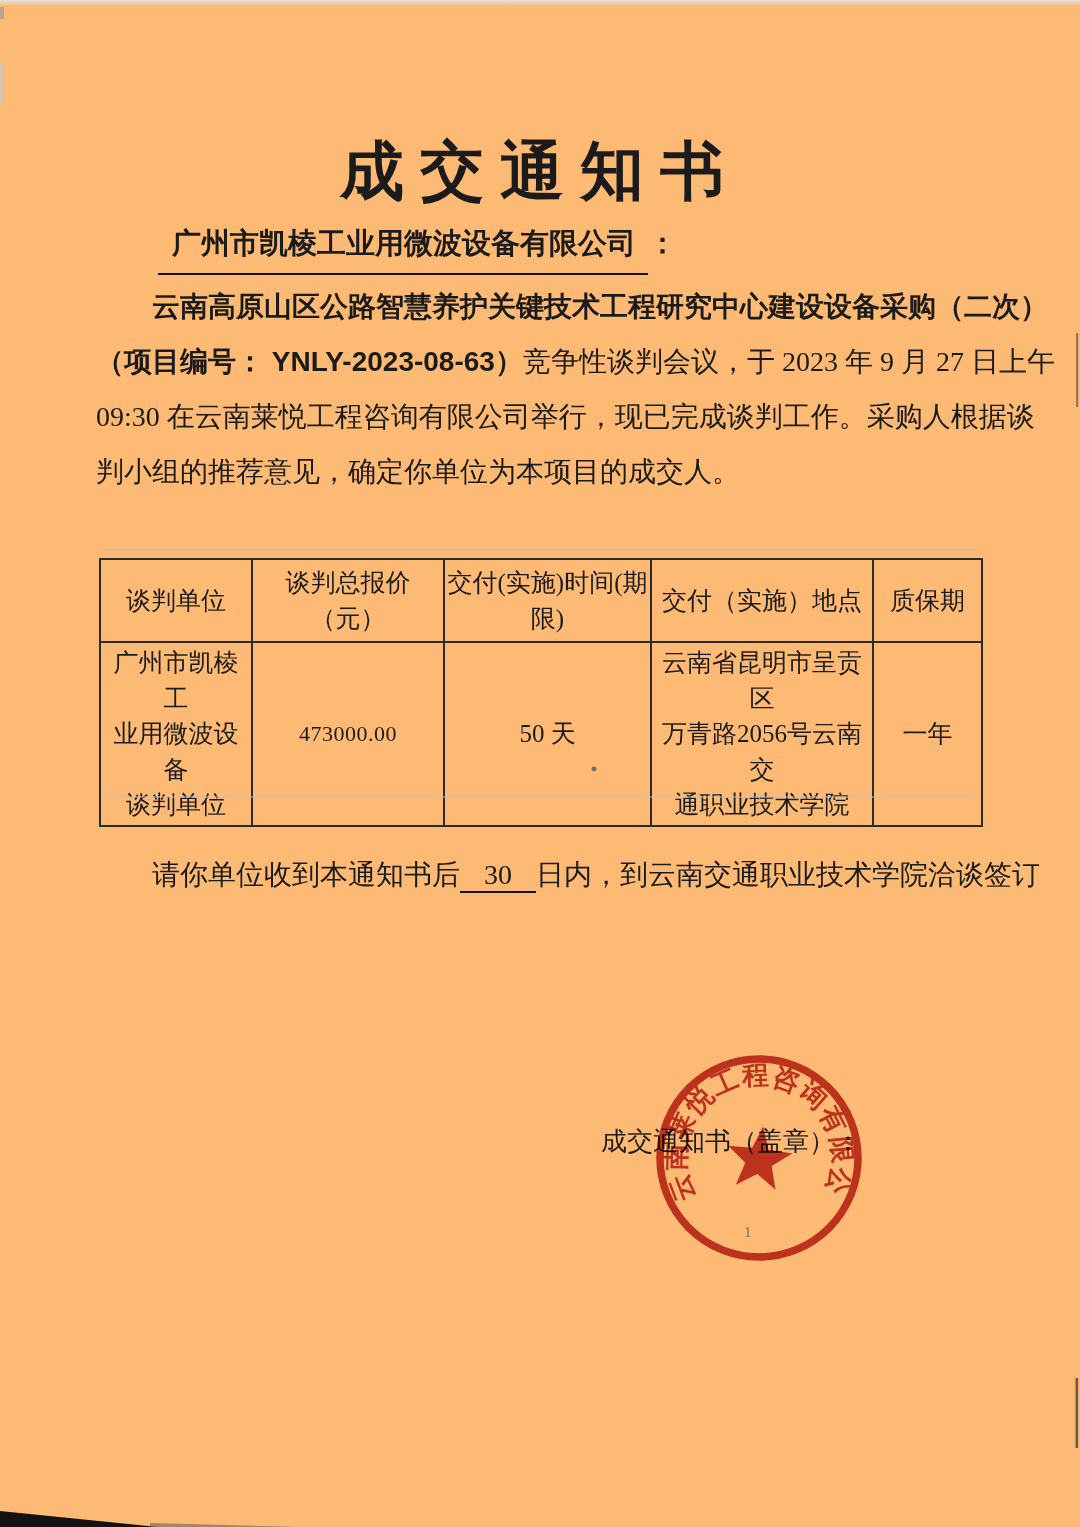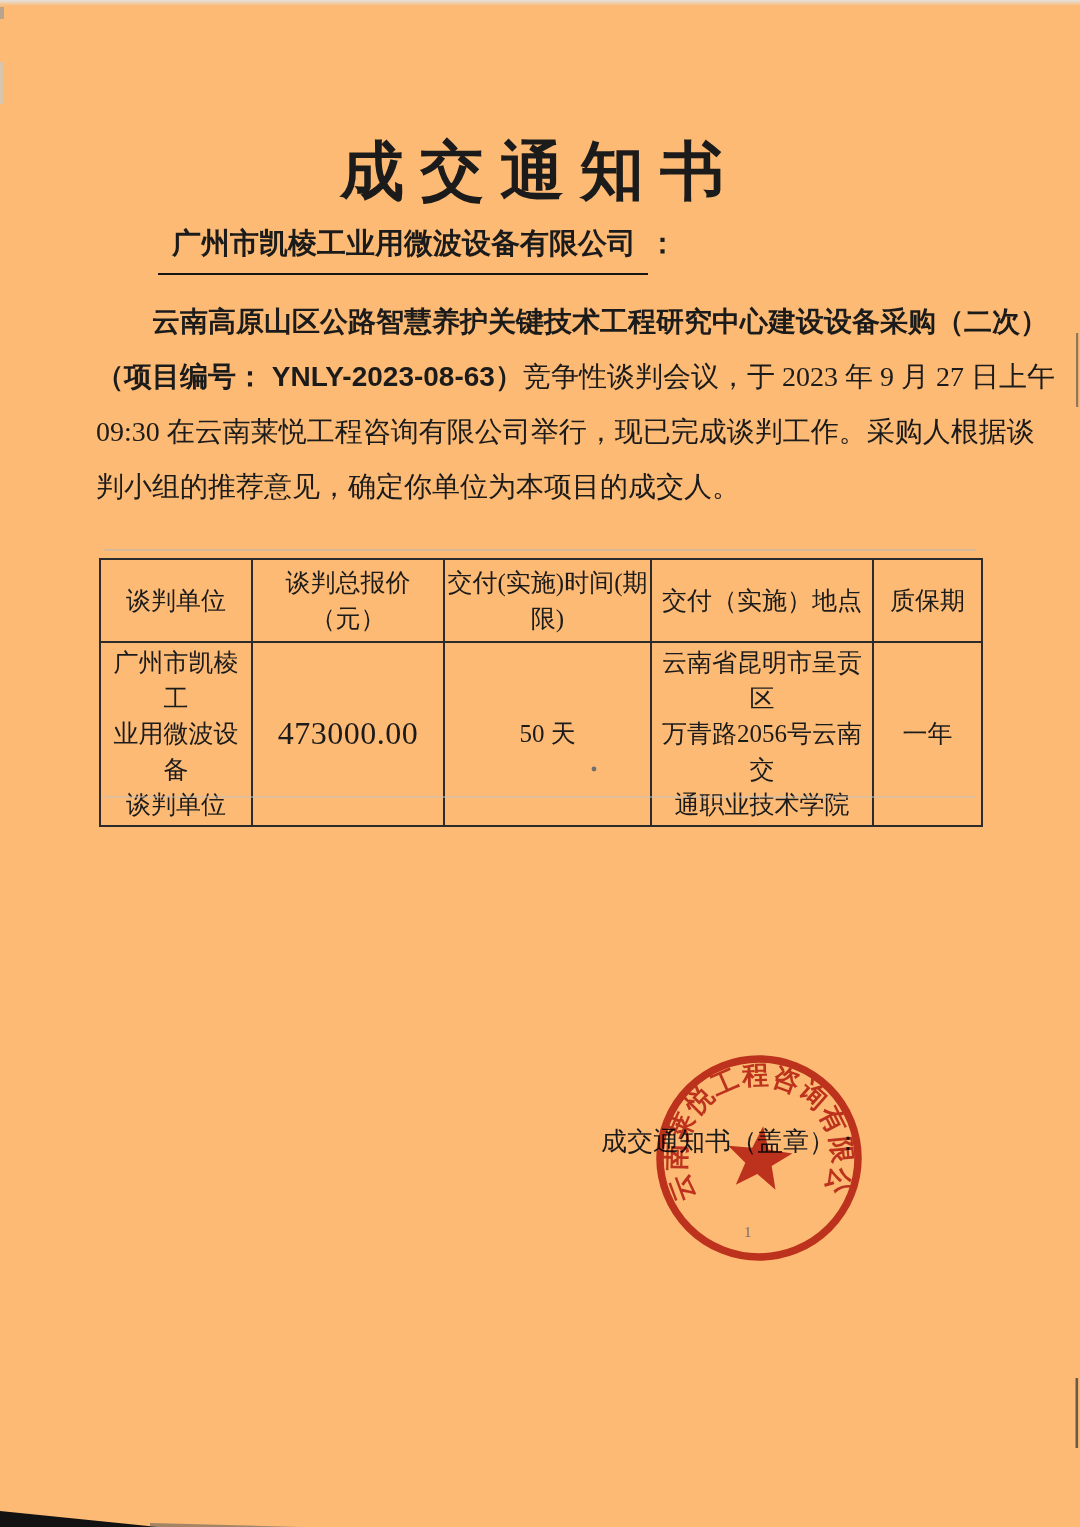--- a/index.html
+++ b/index.html
@@ -14,34 +14,34 @@
     position:absolute;left:0;top:128px;width:100%;text-align:center;
     font-size:64px;font-weight:700;letter-spacing:16px;
   }
   .recipient{position:absolute;left:158px;top:224px;font-size:29px;font-weight:700;
     font-family:"Liberation Sans","DejaVu Sans",sans-serif;}
   .recipient .uline{display:inline-block;border-bottom:2.5px solid #151515;
     padding:0 12px 9px 14px;}
   .body-block{position:absolute;left:96px;top:284px;width:892px;font-size:28px;}
   .bline{height:55px;line-height:46px;white-space:nowrap;}
   .indent{padding-left:56px;}
-  .b{font-weight:700;font-family:"Liberation Sans","DejaVu Sans",sans-serif;margin-top:15px;}
+  .b{font-weight:700;font-family:"Liberation Sans","DejaVu Sans",sans-serif;}
   .pre-table-shadow{position:absolute;left:104px;top:549px;width:872px;height:2px;
     background:#b9b7b2;opacity:.55;}
   table.award{
     position:absolute;left:99px;top:558px;width:882px;height:235px;
     border-collapse:collapse;table-layout:fixed;font-size:25px;
   }
   table.award th,table.award td{
     border:2.6px solid #2b2b2b;text-align:center;vertical-align:middle;
     font-weight:400;white-space:pre-line;line-height:1.42;padding:2px;
   }
   table.award thead tr{height:83px;}
   table.award tbody tr{height:152px;}
-  td.price{font-size:32px;letter-spacing:.5px;}
+  td.price{font-size:22px;letter-spacing:.5px;}
   .post-table-shadow{position:absolute;left:104px;top:796px;width:872px;height:2px;
     background:#c4c2bd;opacity:.5;}
   .followup{position:absolute;left:96px;top:852px;width:892px;font-size:28px;}
   .blank{display:inline-block;width:76px;border-bottom:2.5px solid #151515;
     text-align:center;line-height:1.1;}
   .sig-agency{position:absolute;left:601px;top:1124px;font-size:26px;z-index:2;}
   .sig-date{position:absolute;left:604px;top:1176px;font-size:26px;letter-spacing:2px;z-index:2;}
   .seal{position:absolute;left:649px;top:1046px;width:220px;height:220px;
     mix-blend-mode:multiply;opacity:.93;z-index:3;}
   .seal text{font-family:"Liberation Sans","DejaVu Sans",sans-serif;
@@ -101,20 +101,21 @@
 万青路2056号云南交
 通职业技术学院</td>
         <td>一年</td>
       </tr>
     </tbody>
   </table>
 
   <div class="post-table-shadow"></div>
 
   <div class="followup">
+    <div class="bline indent"><span>请你单位收到本通知书后</span><span class="blank">30</span><span>日内，到云南交通职业技术学院洽谈签订</span></div>
   </div>
 
   <div class="sig-agency">成交通知书（盖章）：</div>
 
   <div class="seal-digit">1</div>
 
   <svg class="seal" viewBox="0 0 220 220">
     <circle cx="110" cy="112" r="99" fill="none" stroke="#b93630" stroke-width="7.5"></circle>
     <path id="sealArc" d="M 47.9 152.3 A 74 74 0 1 1 172.1 152.3" fill="none"></path>
     <text fill="#b93630">

